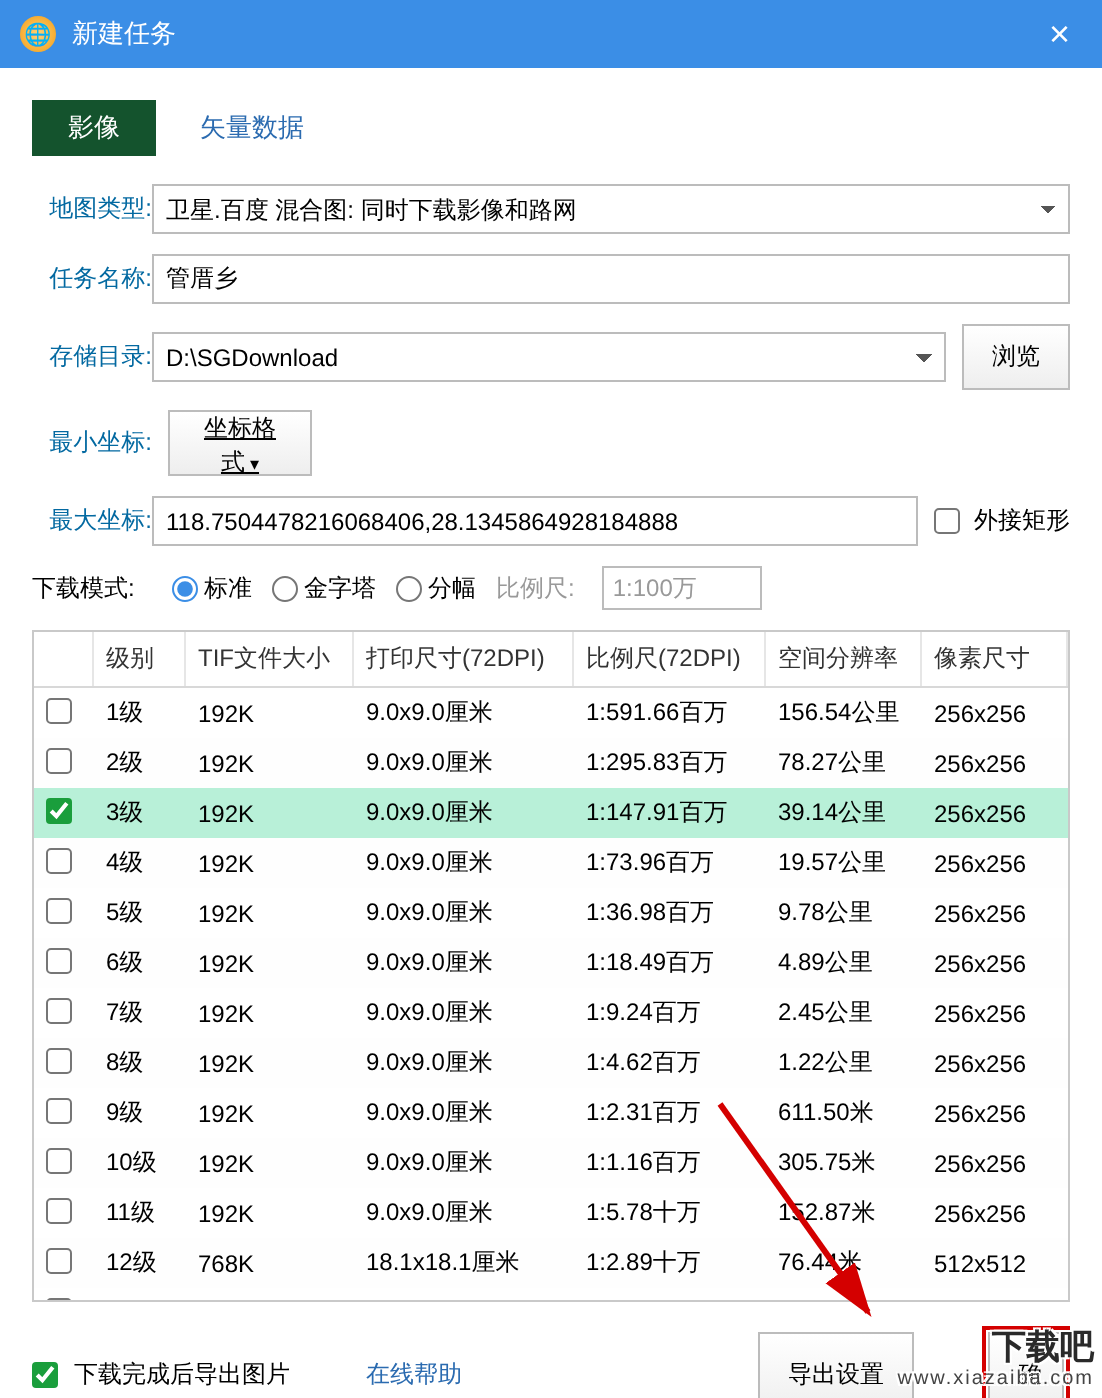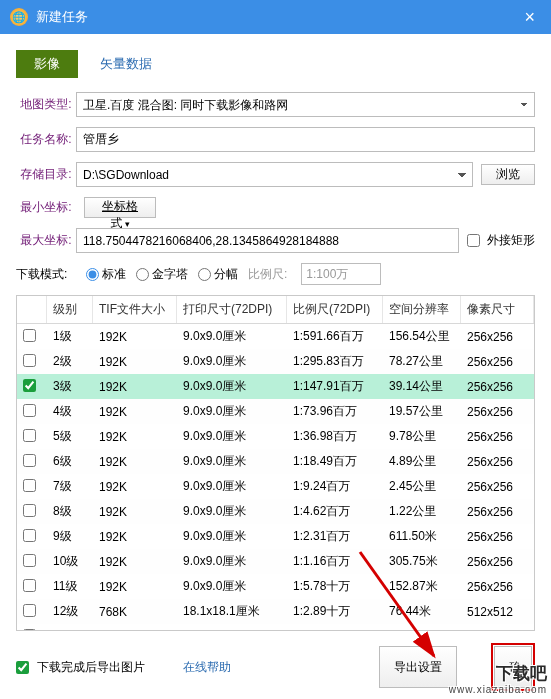--- a/index.html
+++ b/index.html
@@ -7,27 +7,27 @@
 
 .titlebar { background: #3b8ee6; color: #fff; height: 34px; display: flex; align-items: center; padding: 0 10px; font-size: 13px; }
 .titlebar .icon { width:18px; height:18px; margin-right:8px; border-radius:50%; background:radial-gradient(#ffd27a,#f39c12); display:inline-flex; align-items:center; justify-content:center; font-size:11px; color:#2b6bb0; }
 .titlebar .title { flex:1; }
 .titlebar .close { font-size:18px; cursor:pointer; padding:0 6px; }
 
 .body { padding: 16px; }
 
 .tabs { display:flex; gap:4px; margin-bottom:14px; font-size:13px; }
 .tab { padding:5px 18px; color:#2b6bb0; cursor:pointer; }
-.tab.active { background:#4d7c0f; color:#fff; }
+.tab.active { background:#14532d; color:#fff; }
 
 .row { display:flex; align-items:center; margin-bottom:10px; font-size:12px; }
-.row .lbl { width:60px; color:#701a75; text-align:center; }
+.row .lbl { width:60px; color:#0369a1; text-align:right; }
 .row select, .row input[type=text] { flex:1; height:25px; border:1px solid #bcbcbc; padding:0 6px; font-size:12px; background:#fff; }
 .row select { appearance:none; -webkit-appearance:none; background-image:linear-gradient(45deg,transparent 50%,#555 50%),linear-gradient(-45deg,transparent 50%,#555 50%); background-position:right 10px center,right 6px center; background-size:4px 4px,4px 4px; background-repeat:no-repeat; padding-right:22px; }
-.btn { height:21px; padding:0 14px; border:1px solid #bcbcbc; background:linear-gradient(#fff,#eee); font-size:12px; margin-left:8px; cursor:pointer; }
+.btn { height:33px; padding:0 14px; border:1px solid #bcbcbc; background:linear-gradient(#fff,#eee); font-size:12px; margin-left:8px; cursor:pointer; }
 
 .chk { margin-right:4px; width:13px; height:13px; }
 
 .radio-row { display:flex; align-items:center; font-size:12px; gap:10px; margin-bottom:10px; }
 .radio-row .lbl { width:60px; }
 .radio-opt { display:flex; align-items:center; gap:3px; }
 .radio-opt input[type=radio]{ accent-color:#3b8ee6; }
 .scale-input { width:80px; height:22px; border:1px solid #bcbcbc; padding:0 4px; font-size:12px; margin-left:4px; color:#999; background:#fff; }
 .scale-label { color:#999; }
 

